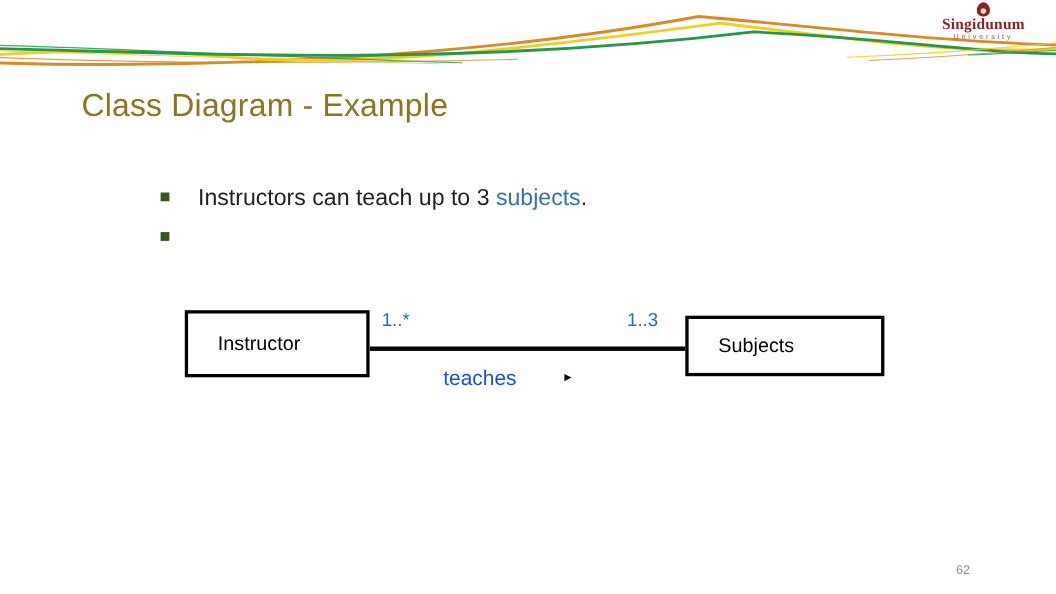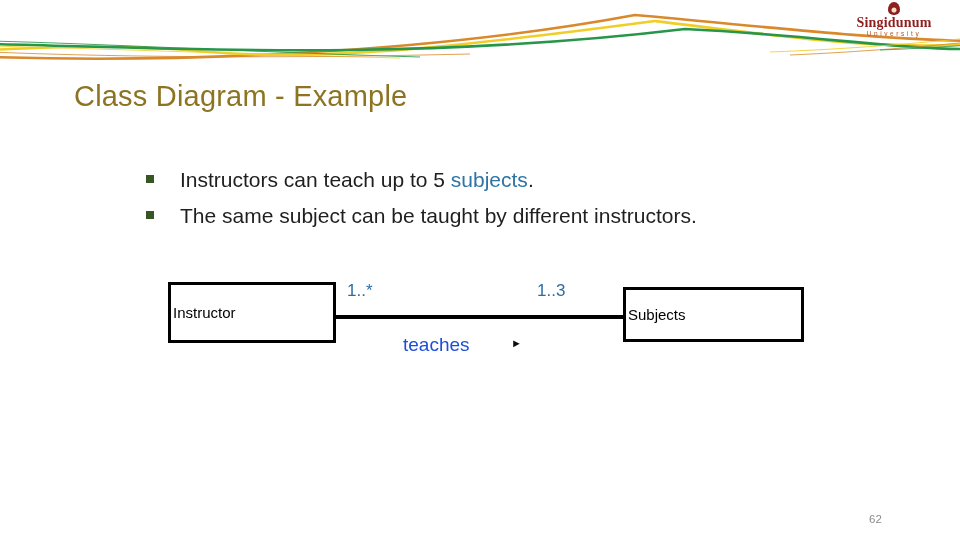--- a/index.html
+++ b/index.html
@@ -24,28 +24,28 @@
     font-size:29px;color:#8c7422;letter-spacing:0.2px;font-weight:400;
   }
   
   .bullets{position:absolute;left:146px;top:168px;width:720px;}
   .bullet-row{display:flex;align-items:flex-start;margin-bottom:12px;font-size:21px;color:#1f1f1f;}
   .bullet-marker{flex:none;width:8px;height:8px;background:#375623;margin:7px 26px 0 0;}
   .bullet-link{color:#2e74a4;}
   
   .uml-class{
     position:absolute;box-sizing:border-box;border:3px solid #000;background:#fff;
-    display:flex;align-items:center;padding-left:2px;font-size:15px;color:#000;
+    display:flex;align-items:center;padding-left:27px;font-size:18px;color:#000;
   }
   .box-instructor{left:168px;top:282px;width:168px;height:61px;}
   .box-subjects{left:623px;top:287px;width:181px;height:55px;}
   .assoc-line{position:absolute;left:336px;top:315px;width:287px;height:4px;background:#000;}
   .multiplicity{position:absolute;font-size:17px;color:#2e6da4;}
   .mult-left{left:347px;top:281px;}
-  .mult-right{left:537px;top:281px;}
+  .mult-right{left:570px;top:281px;}
   .assoc-label{position:absolute;left:403px;top:334px;font-size:19px;color:#1d4ed8;}
   .assoc-arrow{position:absolute;left:511px;top:337px;font-size:11px;color:#0d0d0d;}
   
   .page-number{position:absolute;left:869px;top:501px;font-size:11.5px;color:#8c8c8c;margin-top:12px;}
 </style>
 </head>
 <body>
 
 <svg class="waves" viewBox="0 0 960 70" fill="none" xmlns="http://www.w3.org/2000/svg">
   <path d="M-10,57 C180,63 430,53 635,15 C760,26 868,39 970,41" stroke="#d9882b" stroke-width="2.6"></path>
@@ -63,25 +63,24 @@
   <div class="logo-emblem"></div>
   <div class="logo-name">Singidunum</div>
   <div class="logo-sub">University</div>
 </div>
 
 <div class="title">Class Diagram - Example</div>
 
 <div class="bullets">
   <div class="bullet-row">
     <span class="bullet-marker"></span>
-    <span><span>Instructors can teach up to 5 </span><span class="bullet-link">subjects</span><span>.</span></span>
+    <span><span>Instructors can teach up to 3 </span><span class="bullet-link">subjects</span><span>.</span></span>
   </div>
   <div class="bullet-row">
     <span class="bullet-marker"></span>
-    <span>The same subject can be taught by different instructors.</span>
   </div>
 </div>
 
 <div>
   <div class="assoc-line"></div>
   <div class="uml-class box-instructor">Instructor</div>
   <div class="uml-class box-subjects">Subjects</div>
   <div class="multiplicity mult-left">1..*</div>
   <div class="multiplicity mult-right">1..3</div>
   <div class="assoc-label">teaches</div>

